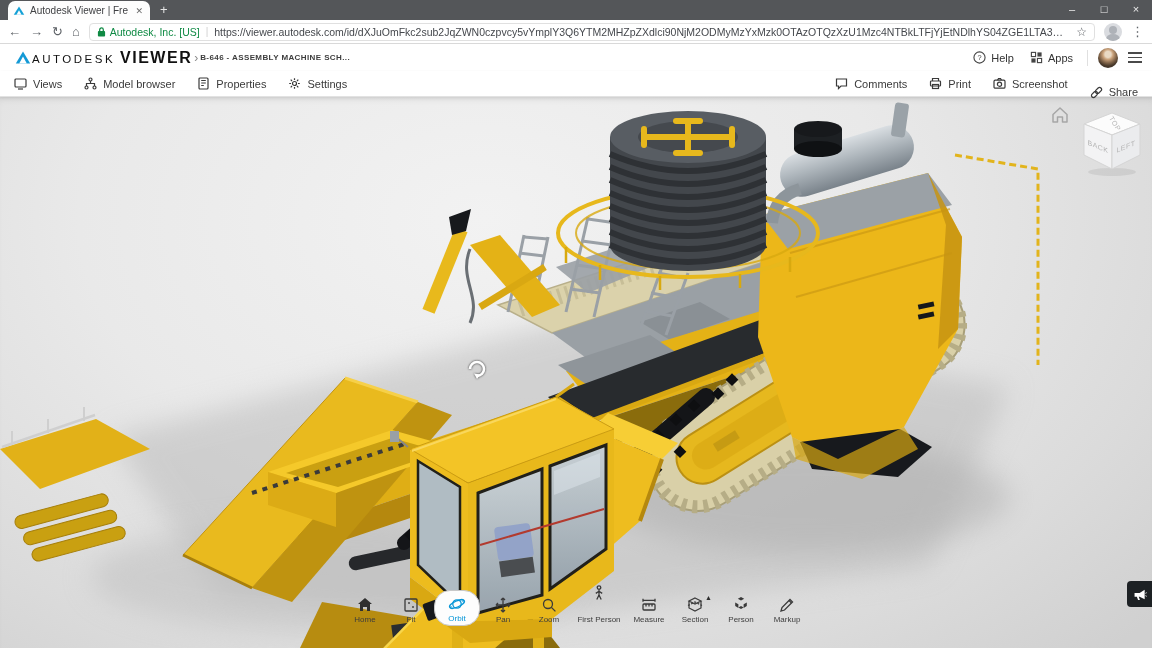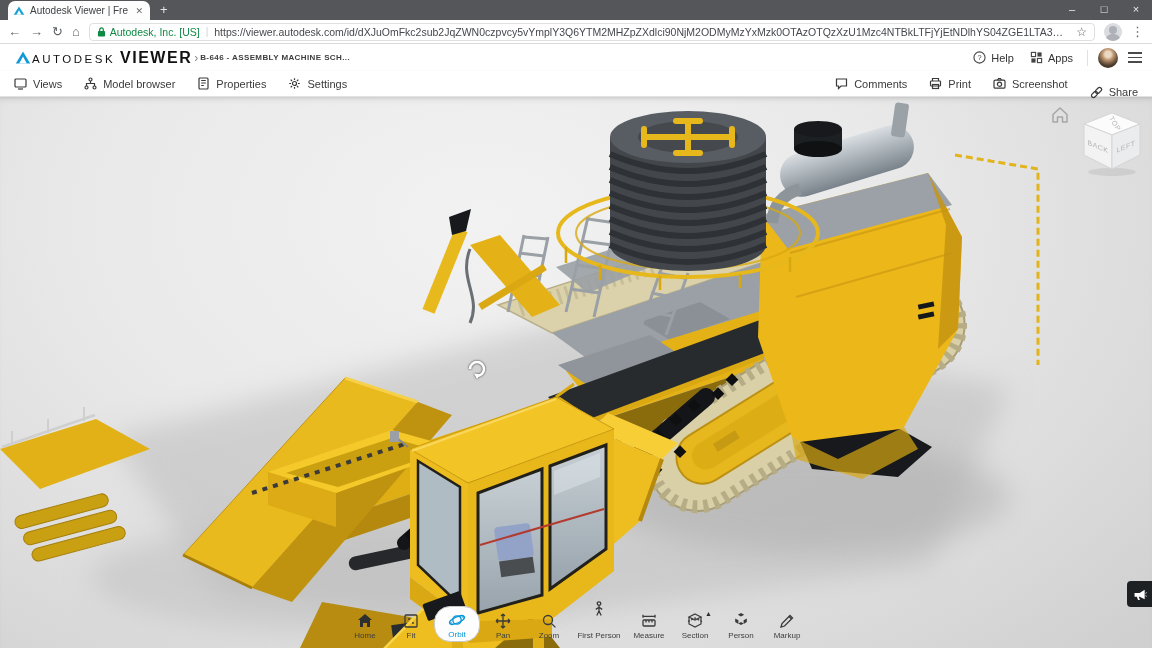--- a/index.html
+++ b/index.html
@@ -57,21 +57,21 @@
     box-shadow:inset 0 6px 8px -6px rgba(0,0,0,.15); }
   .scene { position:absolute; left:0; top:0; }
 
   .vcube-home { position:absolute; left:1050px; top:8px; width:20px; height:20px; }
   .viewcube { position:absolute; left:1076px; top:14px; width:72px; height:66px; }
   .vc-label { font-size:7px; fill:#b4b4b4; letter-spacing:0.5px; }
 
   .orbit-cursor { position:absolute; left:464px; top:258px; width:26px; height:26px; }
 
   
-  .btoolbar { position:absolute; left:50%; transform:translateX(-50%); bottom:6px; display:flex; align-items:flex-end; }
+  .btoolbar { position:absolute; left:50%; transform:translateX(-50%); bottom:22px; display:flex; align-items:flex-end; }
   .btool-item { width:46px; display:flex; flex-direction:column; align-items:center; padding:4px 0 2px; position:relative; }
   .btool-item.wide { width:54px;gap:12px; }
   .btool-item .lbl { font-size:8px; color:#3d3d3d; margin-top:1px; white-space:nowrap; }
   .btool-item.active { background:#fdfdfd; border:1px solid #c8c8c8; border-radius:16px; }
   .btool-item.active .lbl { color:#0696d7; }
   .icon18 { width:18px; height:18px; display:block; }
   .sec-badge { position:absolute; top:2px; right:6px; font-size:7px; color:#2d2d2d; }
 
   .feedback-btn { position:absolute; right:0; top:484px; width:25px; height:26px; background:#1d2124;
                   border-radius:4px 0 0 4px; display:flex; align-items:center; justify-content:center; }

